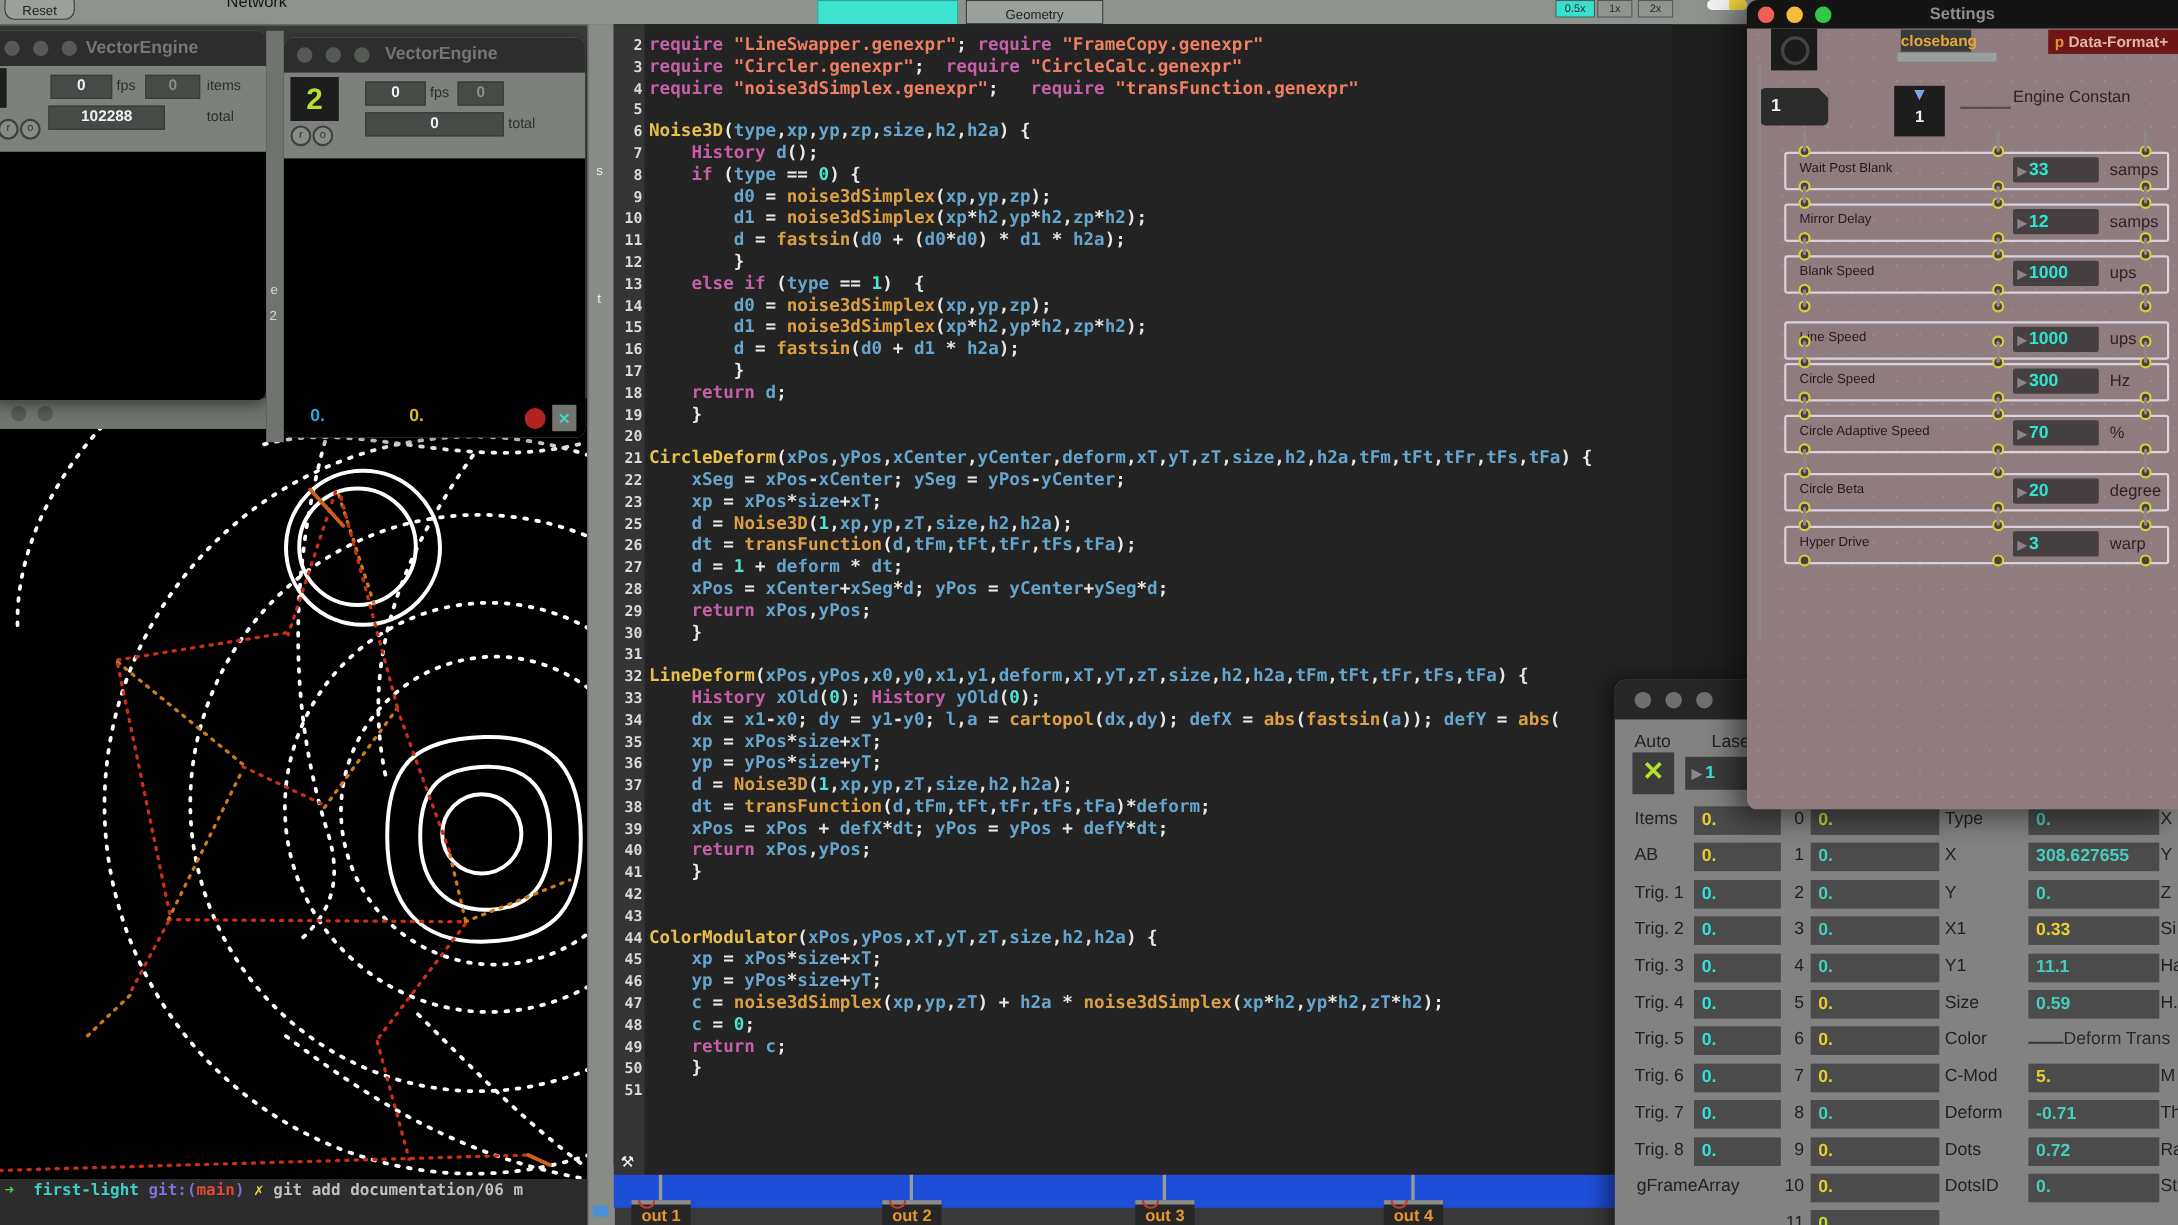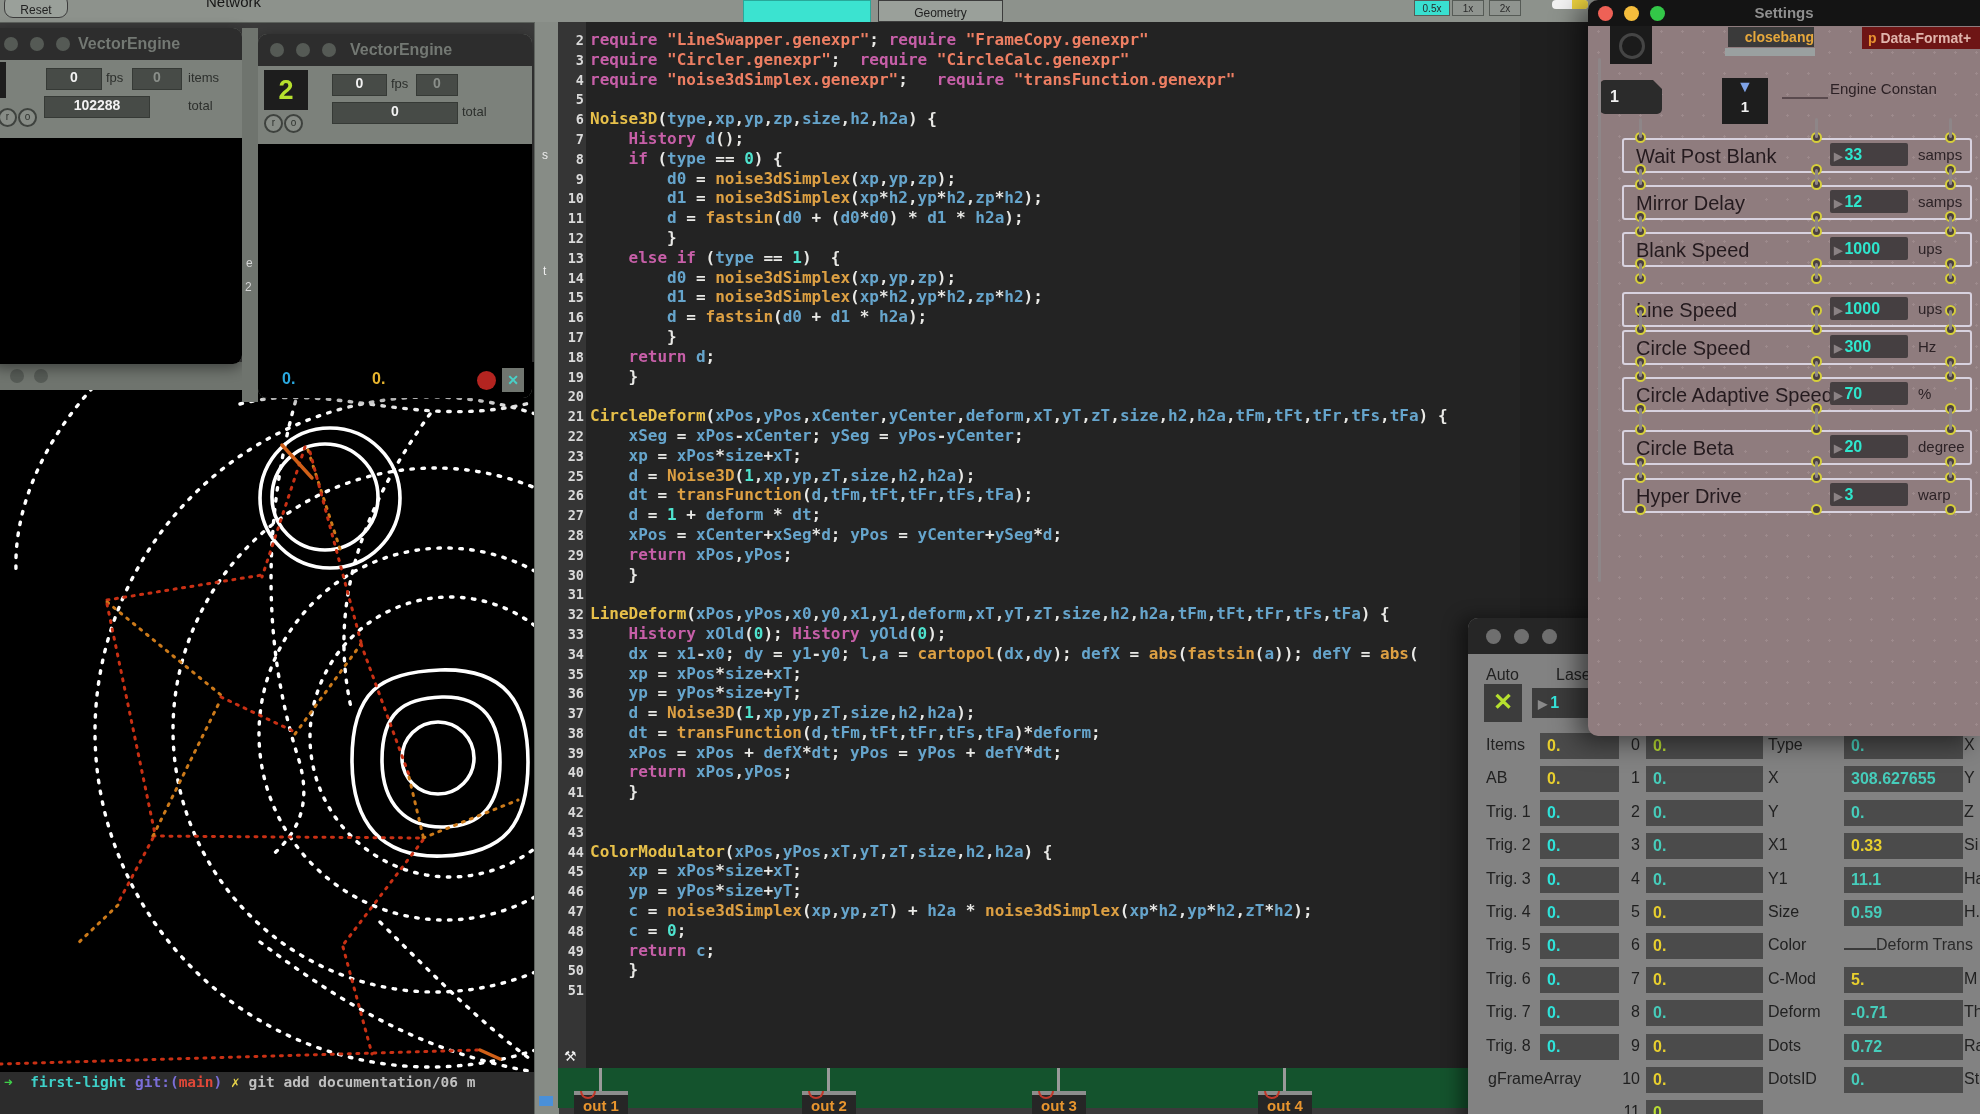--- a/index.html
+++ b/index.html
@@ -62,21 +62,21 @@
   #gutter-strip{position:absolute;left:0;top:0;width:28px;height:1046px;background:#353535;}
   #code-lines{position:absolute;left:0;top:8px;width:962px;
               font-family:"DejaVu Sans Mono",monospace;font-size:16px;font-weight:bold;}
   .cl{height:19.8px;line-height:19.8px;white-space:pre;}
   .ln{display:inline-block;width:26px;text-align:right;color:#dadada;font-size:13.5px;padding-right:6px;}
   .tk-k{color:#c75fa8;} .tk-s{color:#ee7f63;} .tk-o{color:#e9e9e6;}
   .tk-v{color:#66a5cc;} .tk-n{color:#4fe3cf;} .tk-c{color:#dda043;} .tk-f{color:#e7c04a;}
   #wrench{position:absolute;left:6px;top:1026px;color:#f0f0f0;font-size:14px;}
 
   
-  #out-area{left:558px;top:1068px;width:910px;height:40px;background:#14532d;}
+  #out-area{left:558px;top:1068px;width:910px;height:30px;background:#1d4ed8;}
   .out-cord{position:absolute;top:0;width:3px;height:24px;background:#9a9a9a;}
   .out-box{position:absolute;top:23px;width:54px;height:23px;background:#262626;border-top:4px solid #8d8d8d;
            color:#e8952e;font-size:15px;font-weight:bold;text-align:center;line-height:22px;}
   .out-inlet{position:absolute;top:-4px;left:6px;width:12px;height:6px;border:2px solid #c0392b;
              border-top:none;border-radius:0 0 8px 8px;background:transparent;}
 
   
   #terminal{left:0;top:1072px;width:534px;height:42px;background:#2c2c2c;overflow:hidden;
             font-family:"DejaVu Sans Mono",monospace;font-size:14.5px;font-weight:bold;}
   .tl{height:21px;line-height:21px;white-space:pre;padding-left:4px;}
@@ -103,36 +103,36 @@
   
   #settings-win{left:1588px;top:0;width:392px;height:736px;background:#8f7c7e;border-radius:10px 0 0 10px;
       box-shadow:-10px 6px 26px rgba(0,0,0,.5);
       background-image:radial-gradient(circle,#9d8a8c 1.2px,transparent 1.4px);background-size:21px 21px;}
   #settings-title{position:absolute;left:0;top:0;right:0;height:26px;background:#141414;border-radius:10px 0 0 0;}
   #settings-title .t{position:absolute;width:100%;top:4px;text-align:center;color:#8f8f8f;font-size:15px;font-weight:bold;}
   .light{position:absolute;top:6px;width:15px;height:15px;border-radius:50%;}
   #lt-r{left:10px;background:#ee6156;} #lt-y{left:36px;background:#f5bd3c;} #lt-g{left:62px;background:#33c748;}
   #toggle-box{position:absolute;left:22px;top:26px;width:42px;height:38px;background:#1b1b1b;}
   #toggle-box .ring{position:absolute;left:9px;top:7px;width:20px;height:20px;border:3px solid #454545;border-radius:50%;}
-  #closebang{position:absolute;left:140px;top:27px;width:86px;height:20px;background:#3a3a3a;
+  #closebang{position:absolute;left:140px;top:27px;width:64px;height:20px;background:#3a3a3a;
              color:#e6a83c;font-size:14px;font-weight:bold;text-align:right;line-height:20px;}
   #closebang-bar{position:absolute;left:137px;top:48px;width:90px;height:8px;background:#9aa0a0;}
   #pbox{position:absolute;left:274px;top:27px;width:118px;height:22px;background:#6e1515;
         font-size:14px;font-weight:bold;line-height:22px;padding-left:6px;overflow:hidden;white-space:nowrap;}
   #pbox .p{color:#e89030;} #pbox .l{color:#e0b4ac;}
   #msg1{position:absolute;left:12px;top:80px;width:52px;height:34px;background:#2b2b2b;border-radius:5px;
         color:#f0f0f0;font-size:16px;font-weight:bold;line-height:34px;padding-left:10px;}
   #msg1:after{content:"";position:absolute;right:0;top:0;border-top:9px solid #8f7c7e;border-left:9px solid transparent;}
   #btn1{position:absolute;left:134px;top:78px;width:46px;height:46px;background:#1d1d1d;text-align:center;}
   #btn1 .tri{display:block;color:#7fa3e8;font-size:16px;line-height:18px;margin:0;}
   #btn1 .one{display:block;color:#f0f0f0;font-size:15px;font-weight:bold;line-height:22px;}
   #engine-hdr{position:absolute;left:242px;top:80px;font-size:15px;color:#2d2226;white-space:nowrap;}
   #engine-line{position:absolute;left:194px;top:97px;width:46px;height:2px;background:#5a4a4e;}
   .param-row{position:absolute;left:34px;width:346px;height:31px;border:2px solid #d8d2df;border-radius:3px;}
-  .param-label{position:absolute;left:12px;top:5px;font-size:20px;color:#241a1e;}
+  .param-label{position:absolute;left:12px;top:5px;font-size:12px;color:#241a1e;}
   .param-numbox{position:absolute;left:206px;top:3px;width:74px;height:23px;background:#453f41;border-radius:2px;
                 color:#2fe6cd;font-size:16px;font-weight:bold;line-height:23px;padding-left:4px;}
   .param-numbox .tri{color:#8a8284;font-size:11px;margin-right:2px;}
   .param-unit{position:absolute;left:294px;top:6px;font-size:15px;color:#2c2226;}
   .cord{position:absolute;width:3px;background:#8e8688;border-radius:2px;}
   .iodot{position:absolute;width:7px;height:7px;border-radius:50%;border:2px solid #d6cf3a;background:#4a4040;}
 </style>
 </head>
 <body>
 

